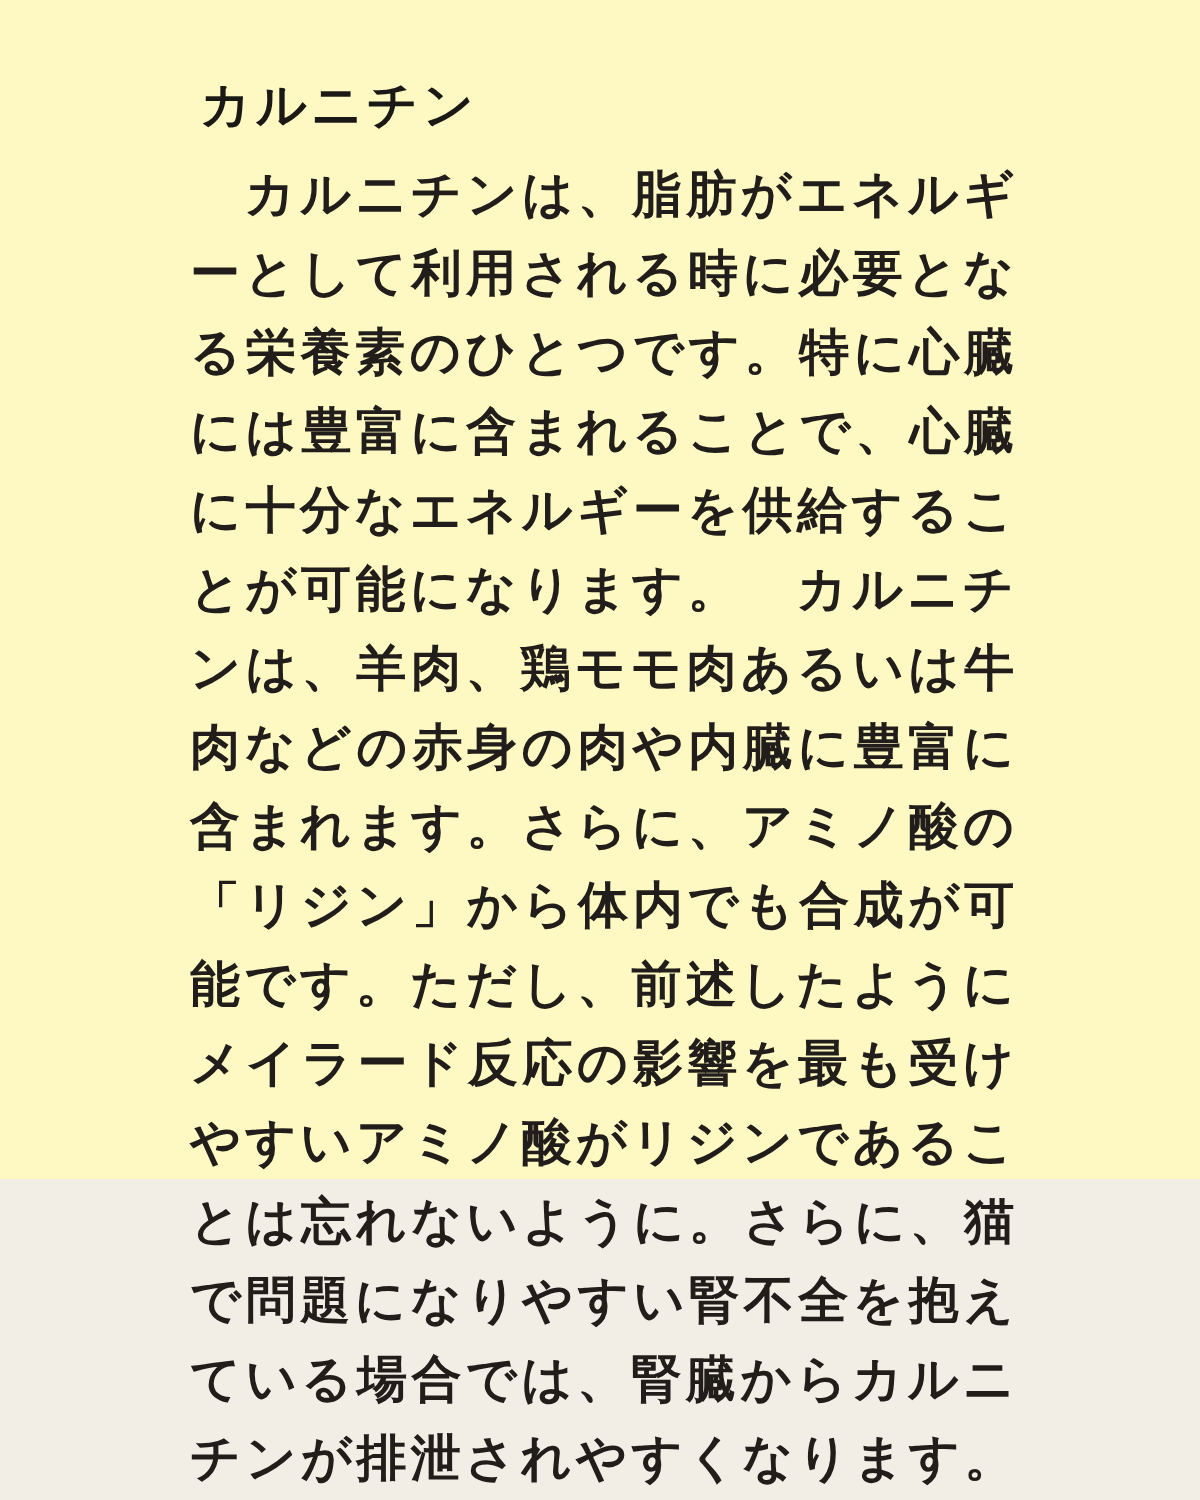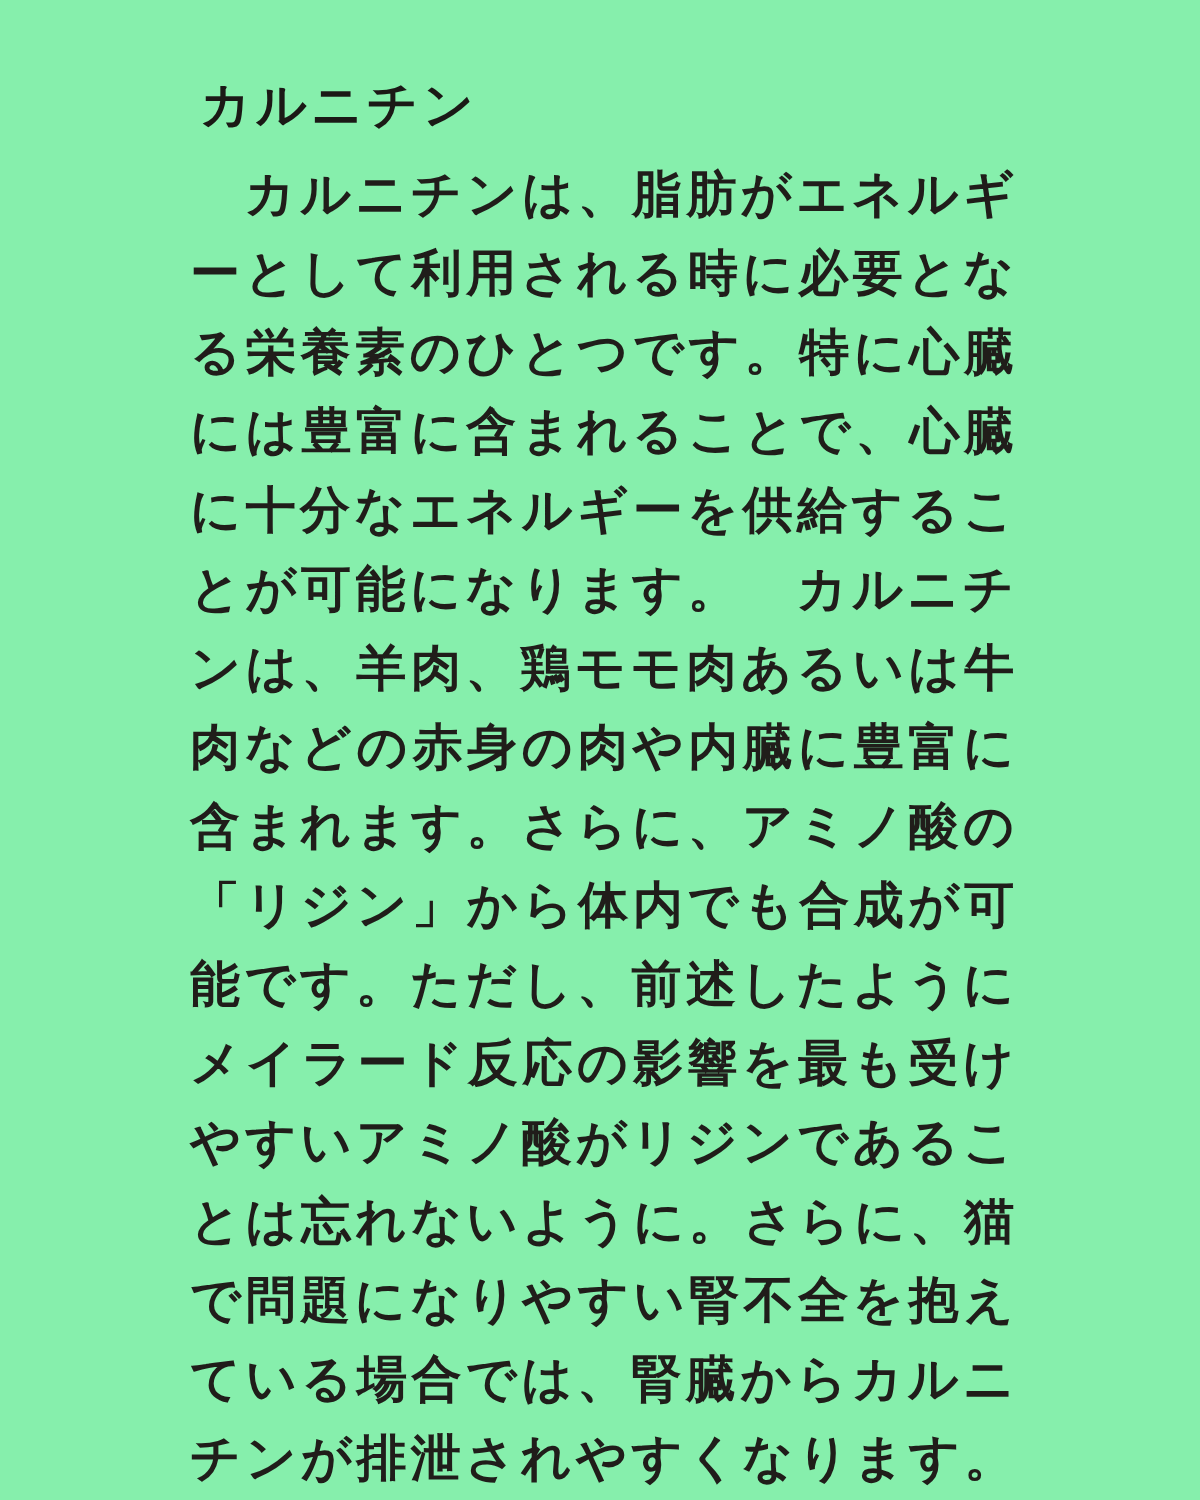--- a/index.html
+++ b/index.html
@@ -10,23 +10,23 @@
     width: 1200px;
     height: 1500px;
     background: #f2eee6;
     font-family: "Liberation Serif", "DejaVu Serif", serif;
     color: #1d1b18;
     overflow: hidden;
   }
   .page {
     box-sizing: border-box;
     width: 1200px;
-    height: 1500px;
+    height: 1179px;
     padding: 78px 180px 32px 186px;
-    background: #86efac;
+    background: #fef9c3;
   }
   .doc-title {
     font-size: 50px;
     line-height: 1.1;
     font-weight: 600;
     letter-spacing: 0.09em;
     margin: 0 0 22px 14px;
     color: #1b1916;
   }
   .doc-body {

